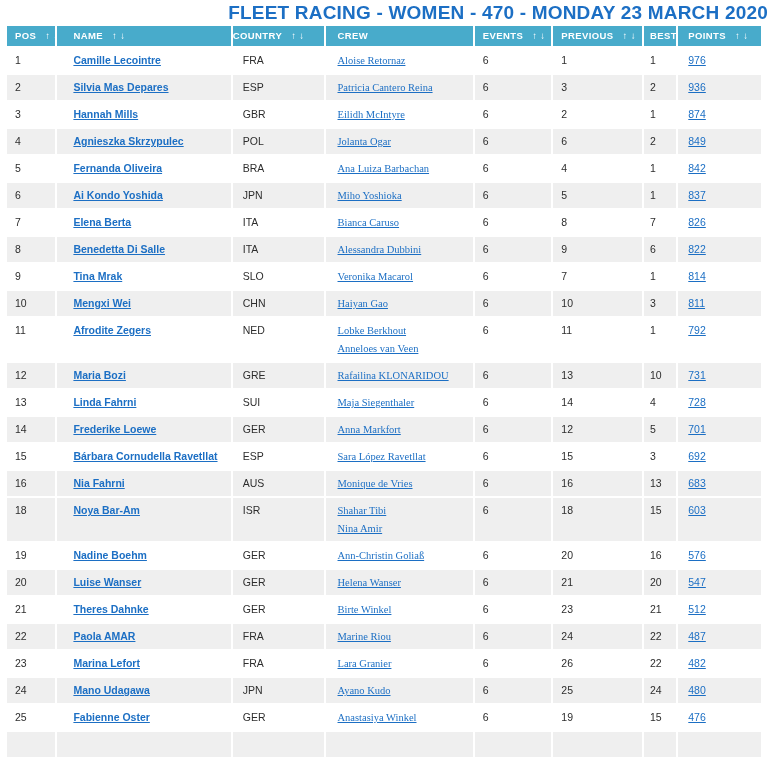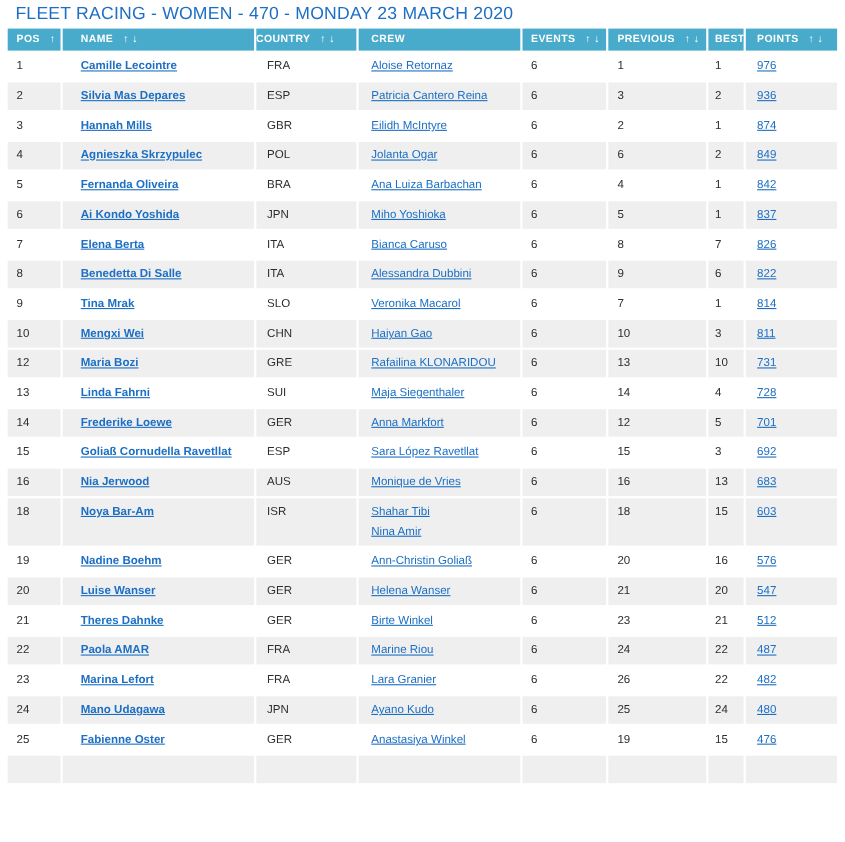--- a/index.html
+++ b/index.html
@@ -5,26 +5,27 @@
   * { box-sizing: border-box; }
   html, body {
     margin: 0; padding: 0;
     width: 768px; height: 765px;
     overflow: hidden;
     background: #ffffff;
     font-family: "Liberation Sans", sans-serif;
   }
   .title {
     color: var(--title, #1C6FC4);
-    font-size: 16px;
-    font-weight: normal;
+    font-size: 19px;
+    font-weight: bold;
     letter-spacing: 0.2px;
     margin: 5px 0 0 14px;
     line-height: 15px;
     white-space: nowrap;
+    text-align: right;
   }
   table.results {
     border-collapse: separate;
     border-spacing: 2px;
     table-layout: fixed;
     width: 758px;
     margin: 4px 0 0 5px;
   }
   thead th {
     background: var(--header-bg, #48ABCB);
@@ -63,21 +64,21 @@
   td.c-name    { padding-left: 16px; font-weight: bold; }
   td.c-country { padding-left: 10px; }
   td.c-crew    { padding-left: 12px; }
   td.c-best    { padding-left: 6px; }
   td.c-points  { padding-left: 10px; }
   a {
     color: var(--link, #1C6FC4);
     text-decoration: underline;
     cursor: pointer;
   }
-  .crew-line { display: block; }
+  .crew-line { display: block; font-family: Liberation Serif, serif; }
   .crew-line + .crew-line { margin-top: 7px; }
   tr.partial td { height: 10px; }
 </style>
 </head>
 <body>
 
 <div class="page">
   <h1 class="title">FLEET RACING - WOMEN - 470 - MONDAY 23 MARCH 2020</h1>
 
   <table class="results">
@@ -223,20 +224,33 @@
           <td class="c-name"><a>Mengxi Wei</a></td>
           <td class="c-country">CHN</td>
           <td class="c-crew">
             <a class="crew-line">Haiyan Gao</a>
           </td>
           <td class="c-events">6</td>
           <td class="c-previous">10</td>
           <td class="c-best">3</td>
           <td class="c-points"><a>811</a></td>
         </tr>
+        <tr>
+          <td class="c-pos">11</td>
+          <td class="c-name"><a>Afrodite Zegers</a></td>
+          <td class="c-country">NED</td>
+          <td class="c-crew">
+            <a class="crew-line">Lobke Berkhout</a>
+            <a class="crew-line">Anneloes van Veen</a>
+          </td>
+          <td class="c-events">6</td>
+          <td class="c-previous">11</td>
+          <td class="c-best">1</td>
+          <td class="c-points"><a>792</a></td>
+        </tr>
         <tr class="alt">
           <td class="c-pos">12</td>
           <td class="c-name"><a>Maria Bozi</a></td>
           <td class="c-country">GRE</td>
           <td class="c-crew">
             <a class="crew-line">Rafailina KLONARIDOU</a>
           </td>
           <td class="c-events">6</td>
           <td class="c-previous">13</td>
           <td class="c-best">10</td>
@@ -261,33 +275,33 @@
           <td class="c-crew">
             <a class="crew-line">Anna Markfort</a>
           </td>
           <td class="c-events">6</td>
           <td class="c-previous">12</td>
           <td class="c-best">5</td>
           <td class="c-points"><a>701</a></td>
         </tr>
         <tr>
           <td class="c-pos">15</td>
-          <td class="c-name"><a>Goliaß Cornudella Ravetllat</a></td>
+          <td class="c-name"><a>Bárbara Cornudella Ravetllat</a></td>
           <td class="c-country">ESP</td>
           <td class="c-crew">
             <a class="crew-line">Sara López Ravetllat</a>
           </td>
           <td class="c-events">6</td>
           <td class="c-previous">15</td>
           <td class="c-best">3</td>
           <td class="c-points"><a>692</a></td>
         </tr>
         <tr class="alt">
           <td class="c-pos">16</td>
-          <td class="c-name"><a>Nia Jerwood</a></td>
+          <td class="c-name"><a>Nia Fahrni</a></td>
           <td class="c-country">AUS</td>
           <td class="c-crew">
             <a class="crew-line">Monique de Vries</a>
           </td>
           <td class="c-events">6</td>
           <td class="c-previous">16</td>
           <td class="c-best">13</td>
           <td class="c-points"><a>683</a></td>
         </tr>
         <tr class="alt">

